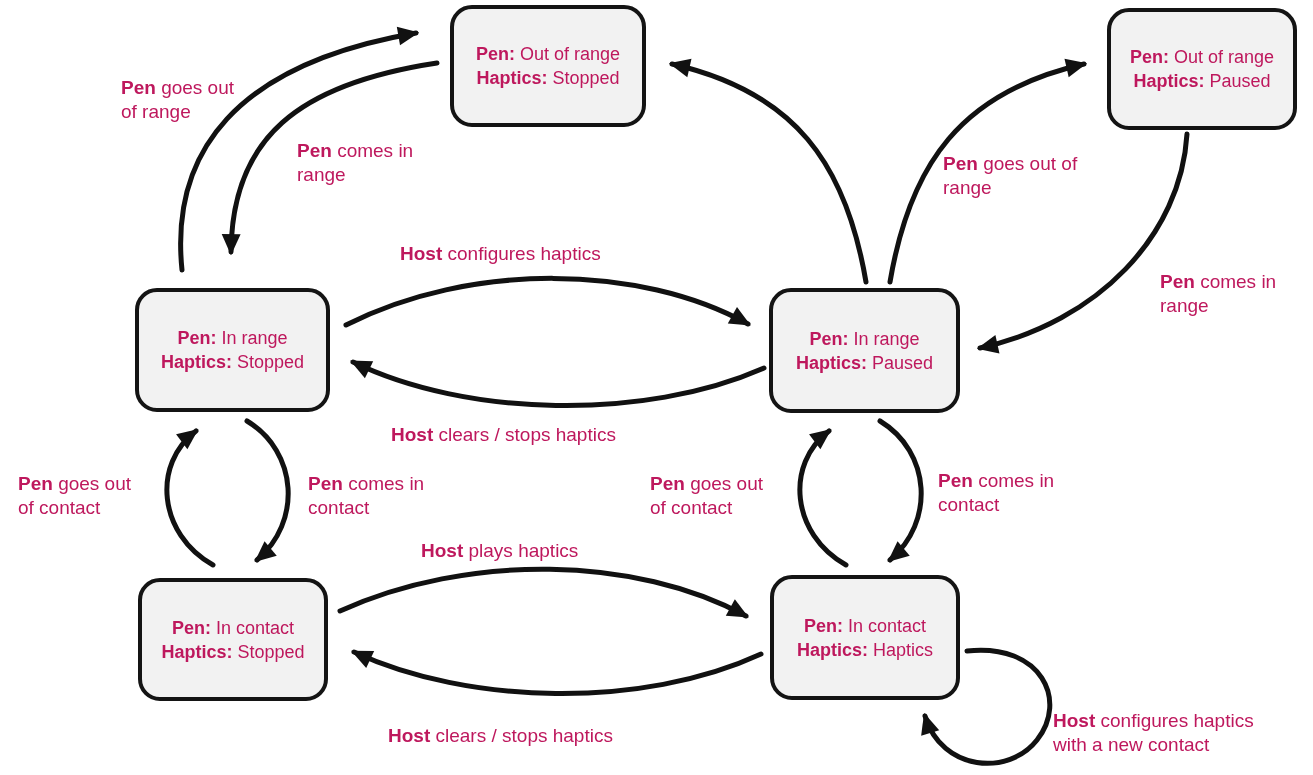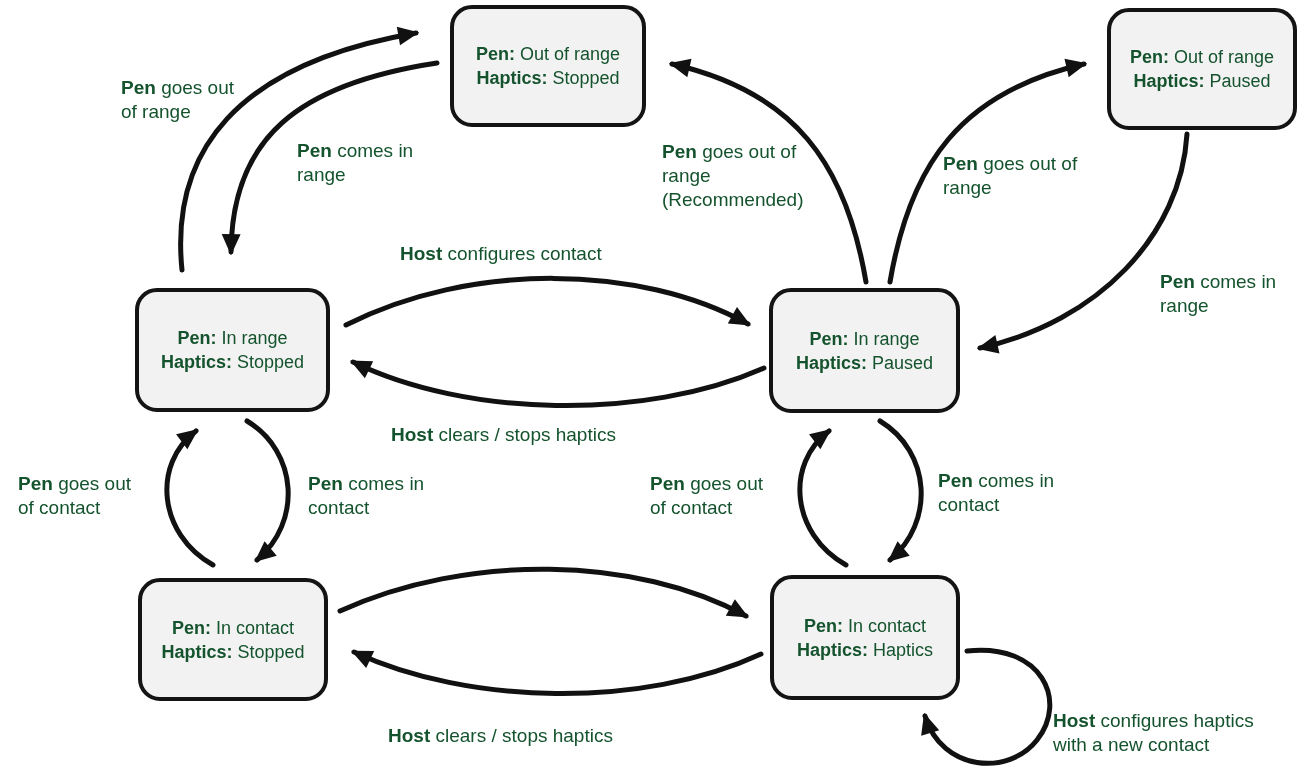--- a/index.html
+++ b/index.html
@@ -2,21 +2,21 @@
 <html><head>
 <meta charset="utf-8">
 <style>
   html, body { margin: 0; padding: 0; background: #ffffff; }
   .canvas {
     position: relative;
     width: 1313px;
     height: 775px;
     background: #ffffff;
     font-family: "Liberation Sans", sans-serif;
-    color: #14532d;
+    color: #be185d;
     overflow: hidden;
   }
   .arrow-layer { position: absolute; left: 0; top: 0; }
   .arrow {
     fill: none;
     stroke: #111111;
     stroke-width: 5;
     stroke-linecap: round;
   }
   .state {
@@ -102,47 +102,47 @@
 
   <div class="label" style="left:183px; top:76px; width:124px;">
     <b>Pen</b> <span>goes out of range</span>
   </div>
 
   <div class="label" style="left:360px; top:139px; width:126px;">
     <b>Pen</b> <span>comes in range</span>
   </div>
 
   <div class="label" style="left:540px; top:242px; width:280px;">
-    <b>Host</b> <span>configures contact</span>
+    <b>Host</b> <span>configures haptics</span>
   </div>
 
   <div class="label" style="left:541px; top:423px; width:300px;">
     <b>Host</b> <span>clears / stops haptics</span>
   </div>
 
-  <div class="label" style="left:733px; top:140px; width:142px;">
-    <b>Pen</b> <span>goes out of range (Recommended)</span>
-  </div>
 
   <div class="label" style="left:1014px; top:152px; width:142px;">
     <b>Pen</b> <span>goes out of range</span>
   </div>
 
   <div class="label" style="left:1223px; top:270px; width:126px;">
     <b>Pen</b> <span>comes in range</span>
   </div>
 
   <div class="label" style="left:80px; top:472px; width:124px;">
     <b>Pen</b> <span>goes out of contact</span>
   </div>
 
   <div class="label" style="left:371px; top:472px; width:126px;">
     <b>Pen</b> <span>comes in contact</span>
   </div>
 
+  <div class="label" style="left:541px; top:539px; width:240px;">
+    <b>Host</b> <span>plays haptics</span>
+  </div>
 
   <div class="label" style="left:538px; top:724px; width:300px;">
     <b>Host</b> <span>clears / stops haptics</span>
   </div>
 
   <div class="label" style="left:712px; top:472px; width:124px;">
     <b>Pen</b> <span>goes out of contact</span>
   </div>
 
   <div class="label" style="left:1001px; top:469px; width:126px;">

